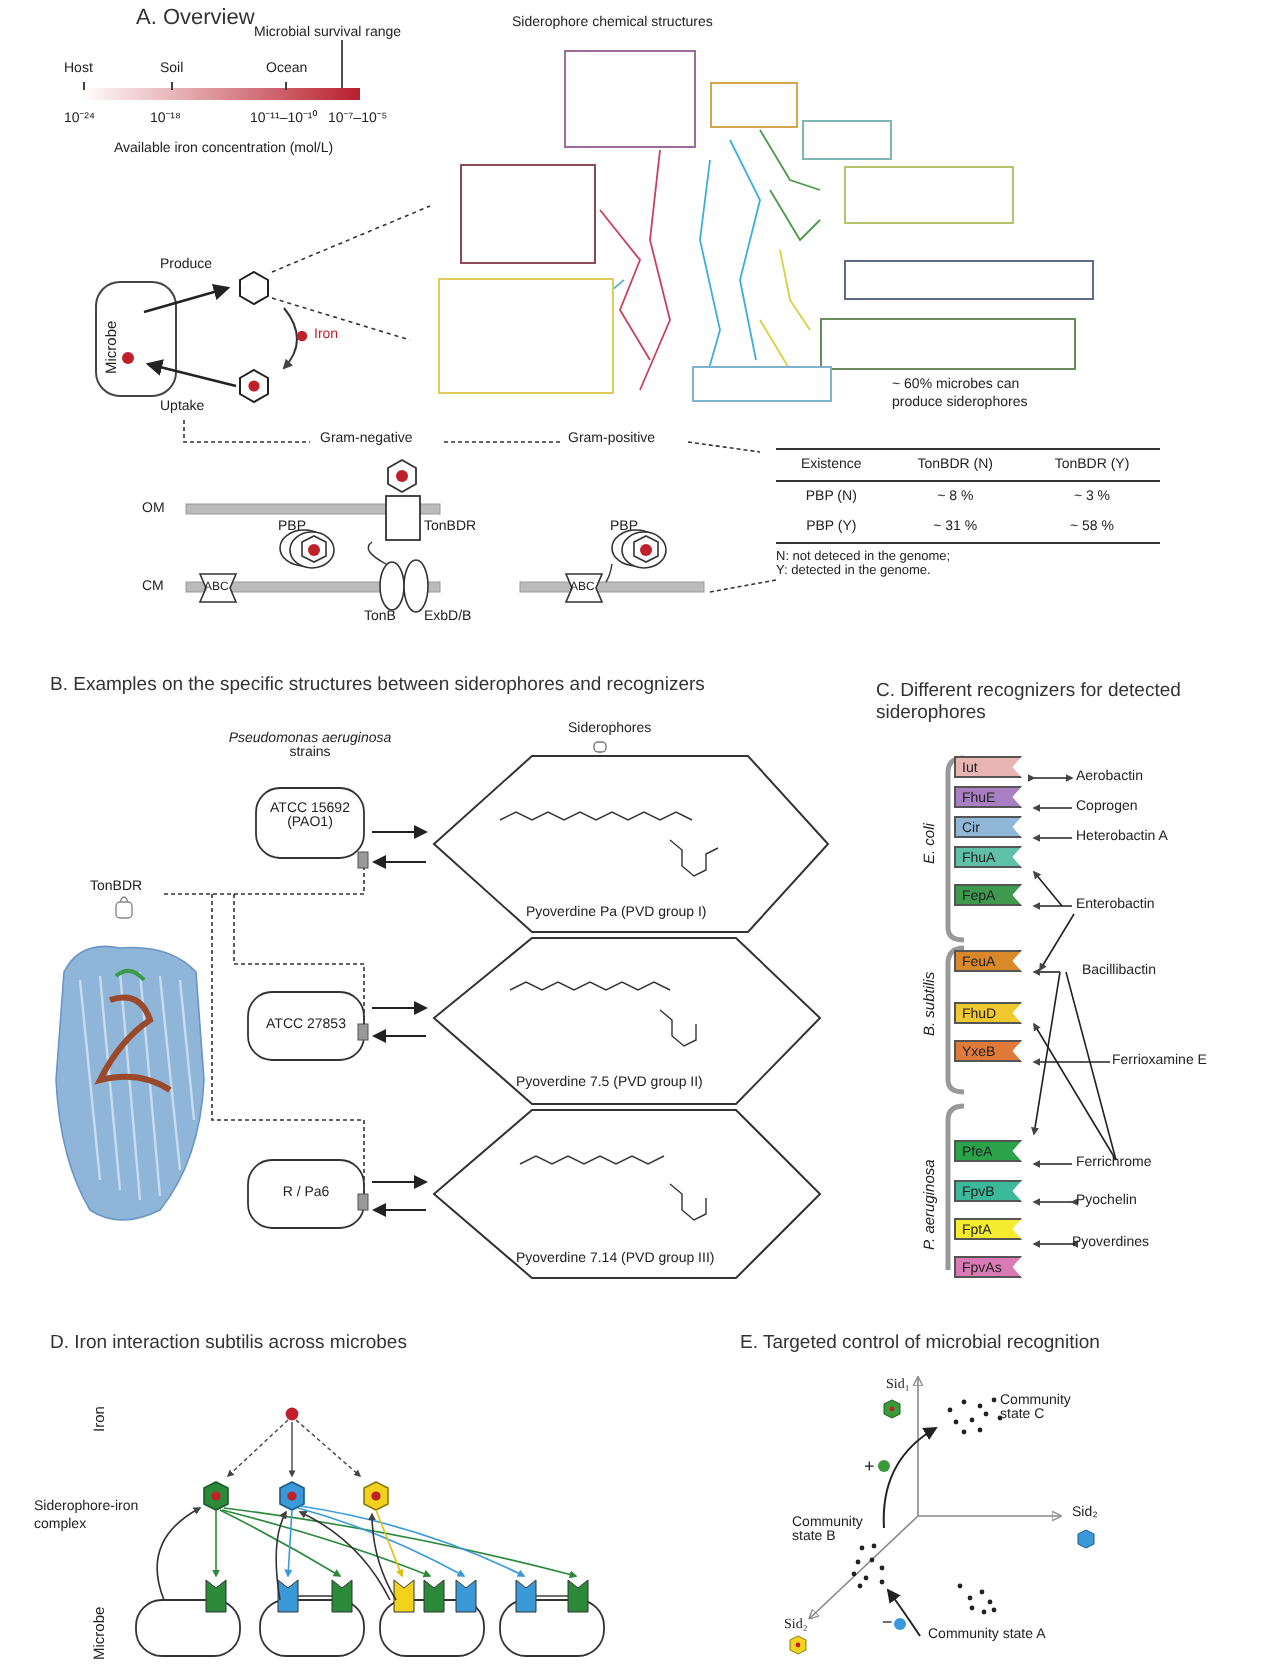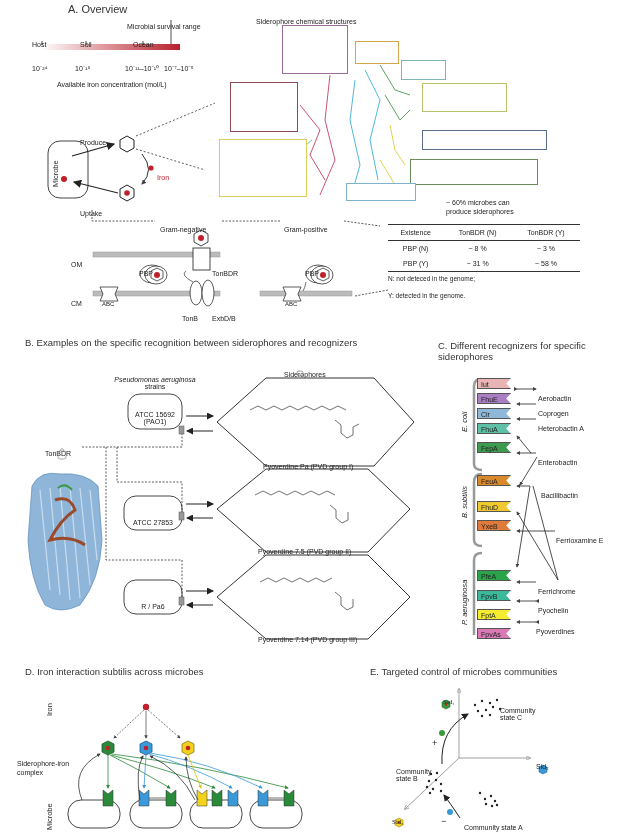--- a/index.html
+++ b/index.html
@@ -1,19 +1,19 @@
 <!DOCTYPE html>
 <html><head>
 <meta charset="utf-8">
 <style>
   html,body{margin:0;padding:0;background:#fff;}
   body{width:640px;height:837px;position:relative;overflow:hidden;font-family:"Liberation Sans",sans-serif;color:#222;}
   .abs{position:absolute;}
   .h{font-size:10.5px;color:#333;white-space:nowrap;}
-  .t{font-size:7px;color:#222;white-space:nowrap;margin-top:10px;}
+  .t{font-size:7px;color:#222;white-space:nowrap;}
   svg{position:absolute;left:0;top:0;}
   .box{position:absolute;border:1.3px solid;background:#fff;}
   table.ex{border-collapse:collapse;font-size:7px;}
   table.ex th,table.ex td{padding:4px 0;text-align:center;font-weight:normal;}
   .rec{position:absolute;width:34px;height:11px;font-size:7px;line-height:11px;padding-left:3px;box-sizing:border-box;border:0.8px solid #555;clip-path:polygon(0 0,100% 0,86% 50%,100% 100%,0 100%);}
   .vert{position:absolute;transform:rotate(-90deg);transform-origin:left top;font-size:7.5px;white-space:nowrap;}
 </style>
 </head>
 <body>
 
@@ -164,21 +164,21 @@
       <td>PBP (Y)</td>
       <td>~ 31 %</td>
       <td>~ 58 %</td>
     </tr>
   </tbody>
     </table>
   <div class="t" style="margin-top:3px;font-size:6.5px;">N: not deteced in the genome;</div>
   <div class="t" style="font-size:6.5px;">Y: detected in the genome.</div>
 </div>
 
-<div class="abs h" style="left:25px;top:337px;font-size:9.5px;">B. Examples on the specific recognition between siderophores and recognizers</div>
+<div class="abs h" style="left:25px;top:337px;font-size:9.5px;">B. Examples on the specific structures between siderophores and recognizers</div>
 <div class="abs t" style="left:284px;top:361px;">Siderophores</div>
 <div class="abs t" style="left:105px;top:366px;font-style:italic;text-align:center;width:100px;">
   <div>Pseudomonas aeruginosa</div>
   <div style="font-style:normal;">strains</div>
 </div>
 <div class="abs t" style="left:45px;top:440px;">TonBDR</div>
 
 <svg width="640" height="837">
 
   <rect x="297" y="371" width="6" height="5" rx="2" fill="none" stroke="#777" stroke-width="0.7"></rect>
@@ -235,21 +235,21 @@
   <div>ATCC 15692</div>
   <div>(PAO1)</div>
 </div>
 <div class="abs t" style="left:127px;top:509px;width:52px;text-align:center;">ATCC 27853</div>
 <div class="abs t" style="left:127px;top:593px;width:52px;text-align:center;">R / Pa6</div>
 <div class="abs t" style="left:263px;top:453px;">Pyoverdine Pa (PVD group I)</div>
 <div class="abs t" style="left:258px;top:538px;">Pyoverdine 7.5 (PVD group II)</div>
 <div class="abs t" style="left:258px;top:626px;">Pyoverdine 7.14 (PVD group III)</div>
 
 <div class="abs h" style="left:438px;top:340px;font-size:9.5px;">
-  <div>C. Different recognizers for specific</div>
+  <div>C. Different recognizers for detected</div>
   <div>siderophores</div>
 </div>
 
 <svg width="640" height="837">
   <path d="M482,379 Q474,379 474,386 L474,464 Q474,470 482,470" fill="none" stroke="#999" stroke-width="2.5"></path>
   <path d="M482,474 Q474,474 474,482 L474,540 Q474,546 482,546" fill="none" stroke="#999" stroke-width="2.5"></path>
   <path d="M482,553 Q474,553 474,560 L474,635" fill="none" stroke="#999" stroke-width="2.5"></path>
   <g stroke="#222" stroke-width="0.8" fill="none">
     <line x1="517" y1="389" x2="536" y2="389" marker-start="url(#arrs)" marker-end="url(#arrs)"></line>
     <line x1="536" y1="404" x2="517" y2="404" marker-end="url(#arrs)"></line>
@@ -343,21 +343,21 @@
     <path d="M149,754 Q190,765 232,788" stroke="#3a9ad9" marker-end="url(#arrB)"></path>
     <path d="M150,753 Q210,762 262,788" stroke="#3a9ad9" marker-end="url(#arrB)"></path>
     <path d="M188,755 L201,788" stroke="#e0c010" marker-end="url(#arrY)"></path>
     <path d="M82,800 Q70,770 100,754" stroke="#333" marker-end="url(#arrs)"></path>
     <path d="M140,800 Q135,770 143,756" stroke="#333" marker-end="url(#arrs)"></path>
     <path d="M195,800 Q180,770 150,756" stroke="#333" marker-end="url(#arrs)"></path>
     <path d="M198,800 Q186,780 186,757" stroke="#333" marker-end="url(#arrs)"></path>
   </g>
 </svg>
 
-<div class="abs h" style="left:370px;top:666px;font-size:9.5px;">E. Targeted control of microbes communities</div>
+<div class="abs h" style="left:370px;top:666px;font-size:9.5px;">E. Targeted control of microbial recognition</div>
 
 <svg width="640" height="837">
   <line x1="459" y1="758" x2="459" y2="689" stroke="#888" stroke-width="0.8" marker-end="url(#arrE)"></line>
   <line x1="459" y1="758" x2="530" y2="758" stroke="#888" stroke-width="0.8" marker-end="url(#arrE)"></line>
   <line x1="459" y1="758" x2="405" y2="809" stroke="#888" stroke-width="0.8" marker-end="url(#arrE)"></line>
 
   <polygon points="446,700 450,702 450,707 446,709 442,707 442,702" fill="#3a9a3a" stroke="#1a5a1a" stroke-width="0.5"></polygon>
   <circle cx="446" cy="704.5" r="1.2" fill="#c0202a"></circle>
   <polygon points="543,765 547,767 547,772 543,774 539,772 539,767" fill="#3a9ad9" stroke="#1a5a8a" stroke-width="0.5"></polygon>
   <polygon points="399,818 403,820 403,825 399,827 395,825 395,820" fill="#f2d21c" stroke="#8a7a10" stroke-width="0.5"></polygon>

